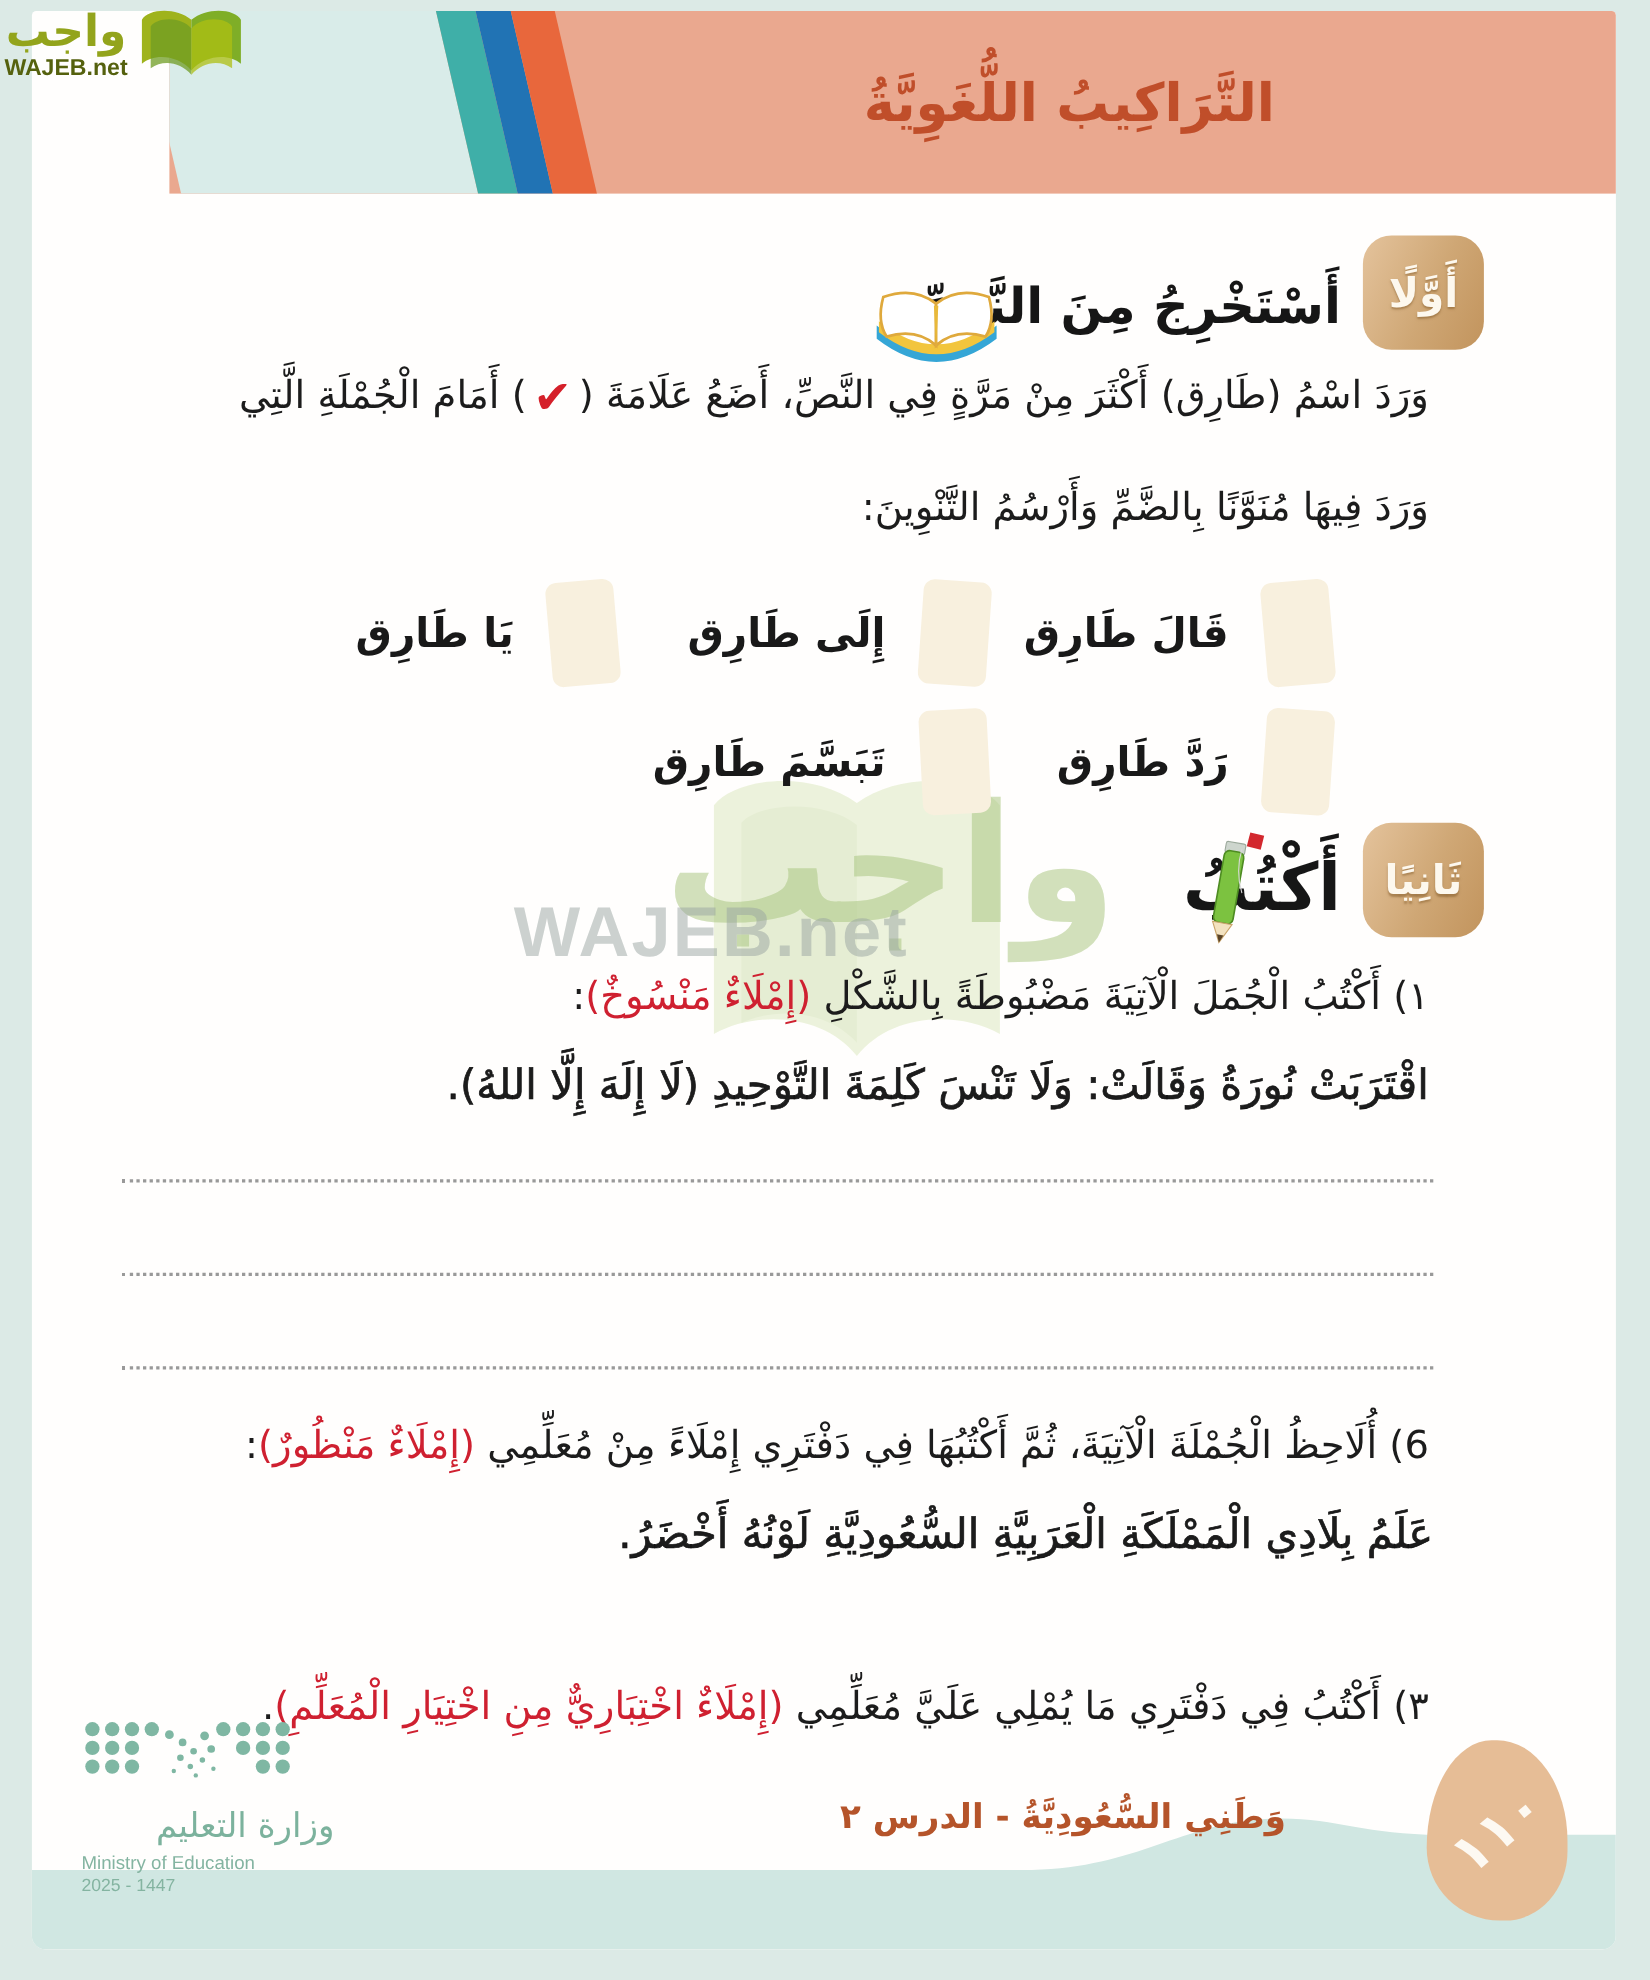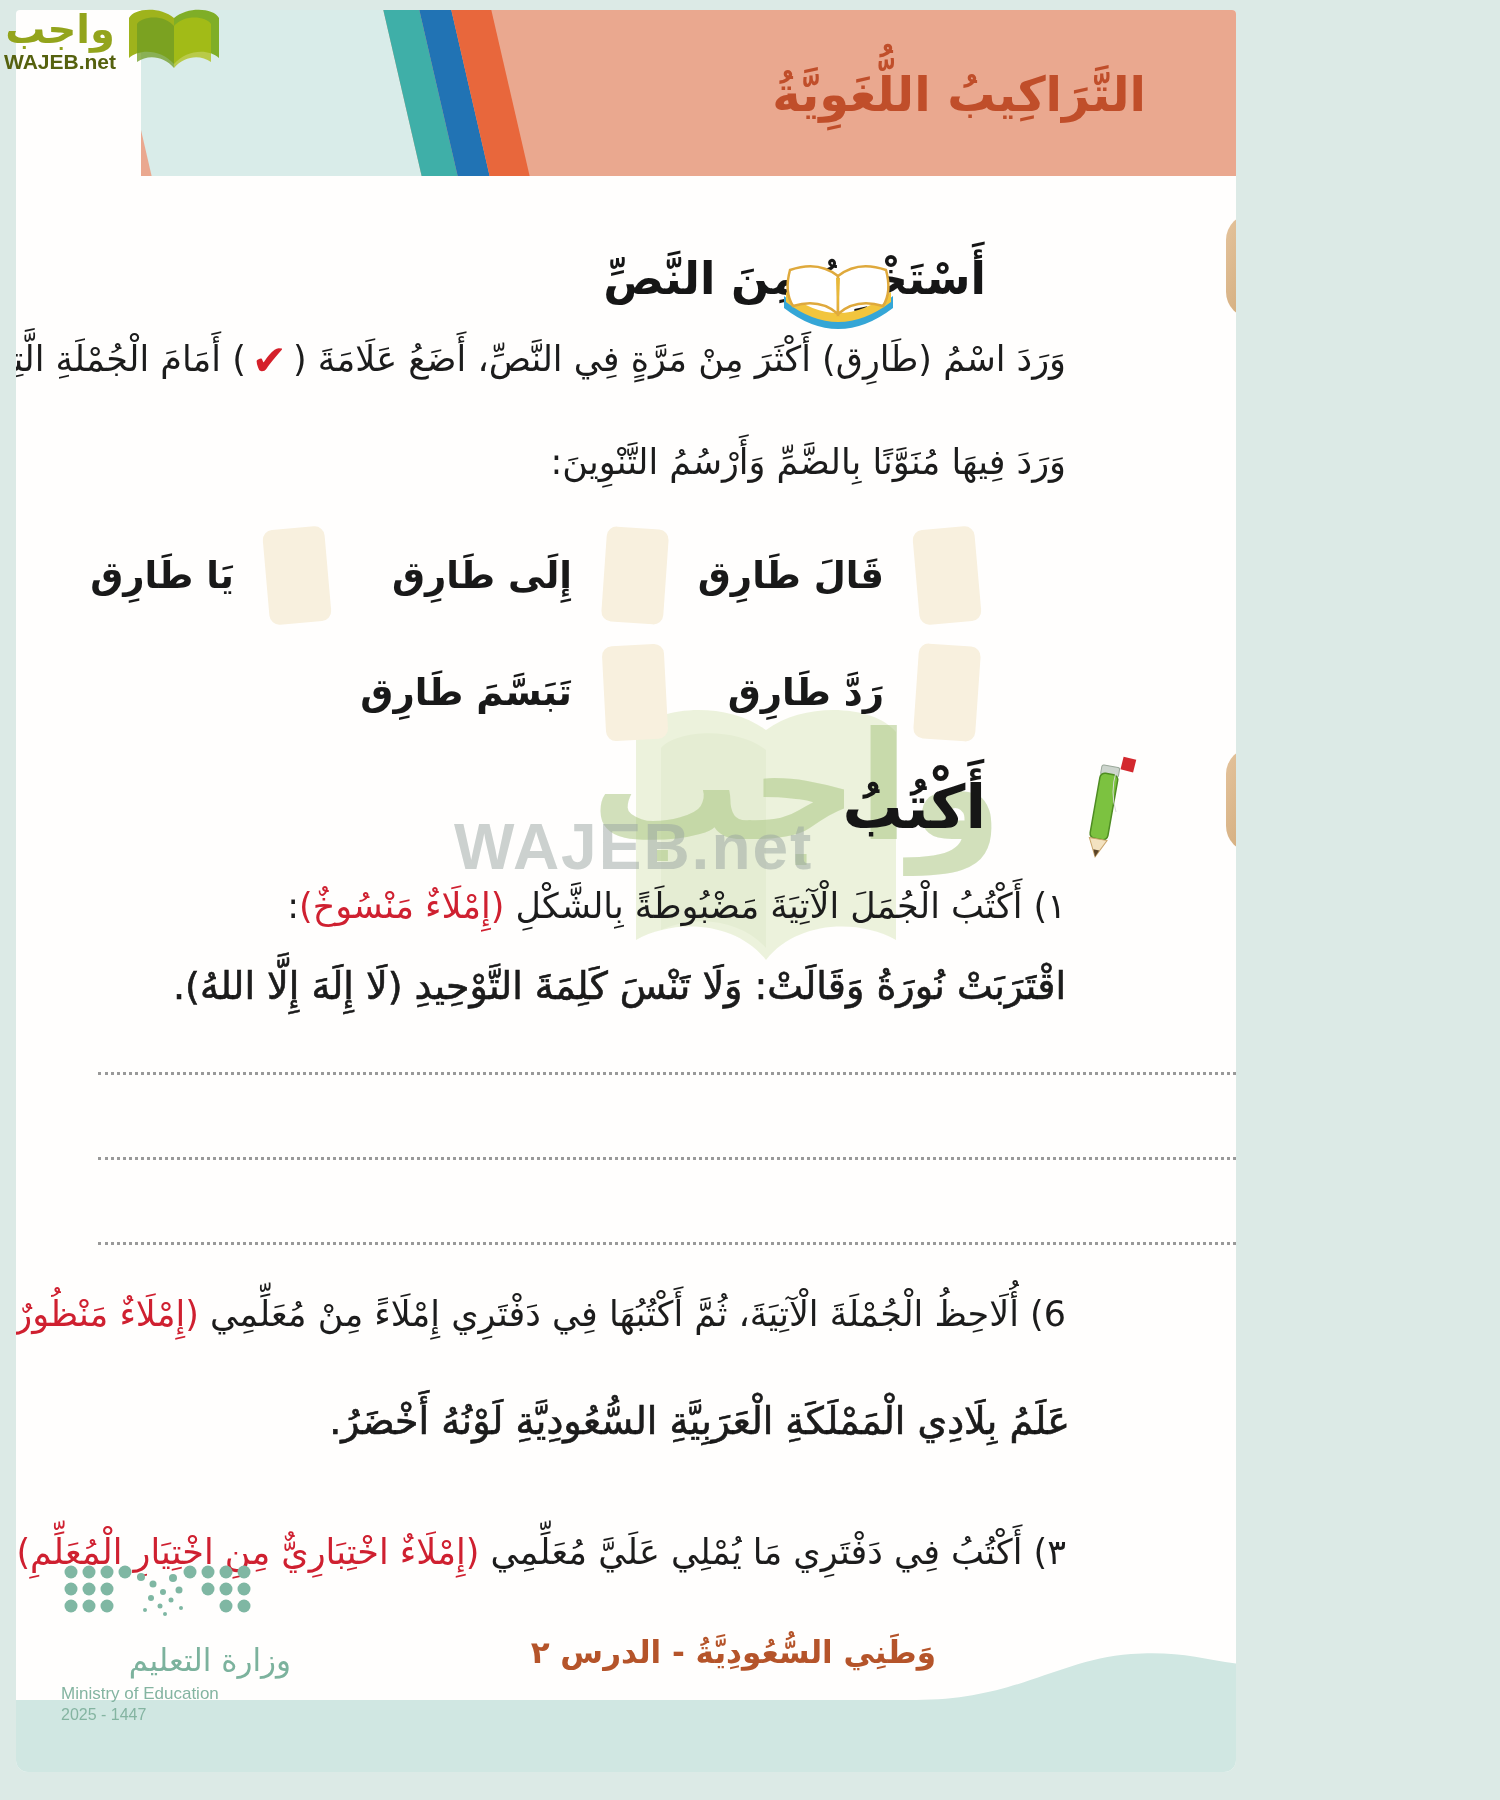--- a/index.html
+++ b/index.html
@@ -3,21 +3,21 @@
 <meta charset="utf-8">
 <style>
   html,body{margin:0;padding:0;}
   body{
     width:1500px;height:1800px;position:relative;
     background:#dceae6;
     font-family:"DejaVu Sans",sans-serif;
     overflow:hidden;
   }
   .card{
-    position:absolute;left:16px;top:10px;width:1220px;height:1762px;
+    position:absolute;left:29px;top:10px;width:1440px;height:1762px;
     background:#fffefd;border-radius:4px 4px 12px 12px;overflow:hidden;
   }
   
   .header{position:absolute;left:125px;top:0;width:1315px;height:166px;background:#eaa88f;overflow:hidden;}
   .h-mint{position:absolute;left:-30px;top:-10px;width:270px;height:200px;background:#d9ece9;
           transform:skewX(13deg);transform-origin:top left;}
   .st{position:absolute;top:-10px;height:200px;transform:skewX(13deg);transform-origin:top left;}
   .st-teal{left:240px;width:36px;background:#3fafa8;}
   .st-blue{left:276px;width:32px;background:#2173b4;}
   .st-orange{left:308px;width:40px;background:#e8673c;}
@@ -40,21 +40,21 @@
   .h2{position:absolute;right:250px;top:762px;font-size:60px;font-weight:bold;color:#161616;direction:rtl;white-space:nowrap;}
   .line{position:absolute;direction:rtl;white-space:nowrap;font-size:35px;font-weight:normal;color:#1c1c1c;}
   .instr1{right:170px;top:326px;}
   .instr2{right:170px;top:432px;}
   .check{color:#d5202a;font-size:42px;vertical-align:-4px;padding:0 6px;}
   .red{color:#cf2030;}
   .item1{right:170px;top:876px;}
   .sent{font-size:38px;-webkit-text-stroke:.6px #111;}
   .sent1{right:170px;top:954px;}
   .item2{right:170px;top:1284px;}
-  .sent2{right:166px;top:1362px;margin-top:27px;}
+  .sent2{right:166px;top:1362px;}
   .item3{right:170px;top:1522px;}
   
   .cg{position:absolute;display:flex;align-items:center;gap:32px;direction:rtl;}
   .abox{width:62px;height:95px;background:#f8f0de;border-radius:10px;}
   .r1{top:518px;} .r2{top:635px;}
   .g1{right:258px;} .g2{right:570px;} .g3{right:908px;}
   .rotA{transform:rotate(-5deg);} .rotB{transform:rotate(4deg);} .rotC{transform:rotate(-3deg);}
   .clabel{font-size:37px;font-weight:bold;color:#191919;white-space:nowrap;}
   
   .dots{position:absolute;left:82px;width:1192px;height:0;border-bottom:3px dotted #999;}

